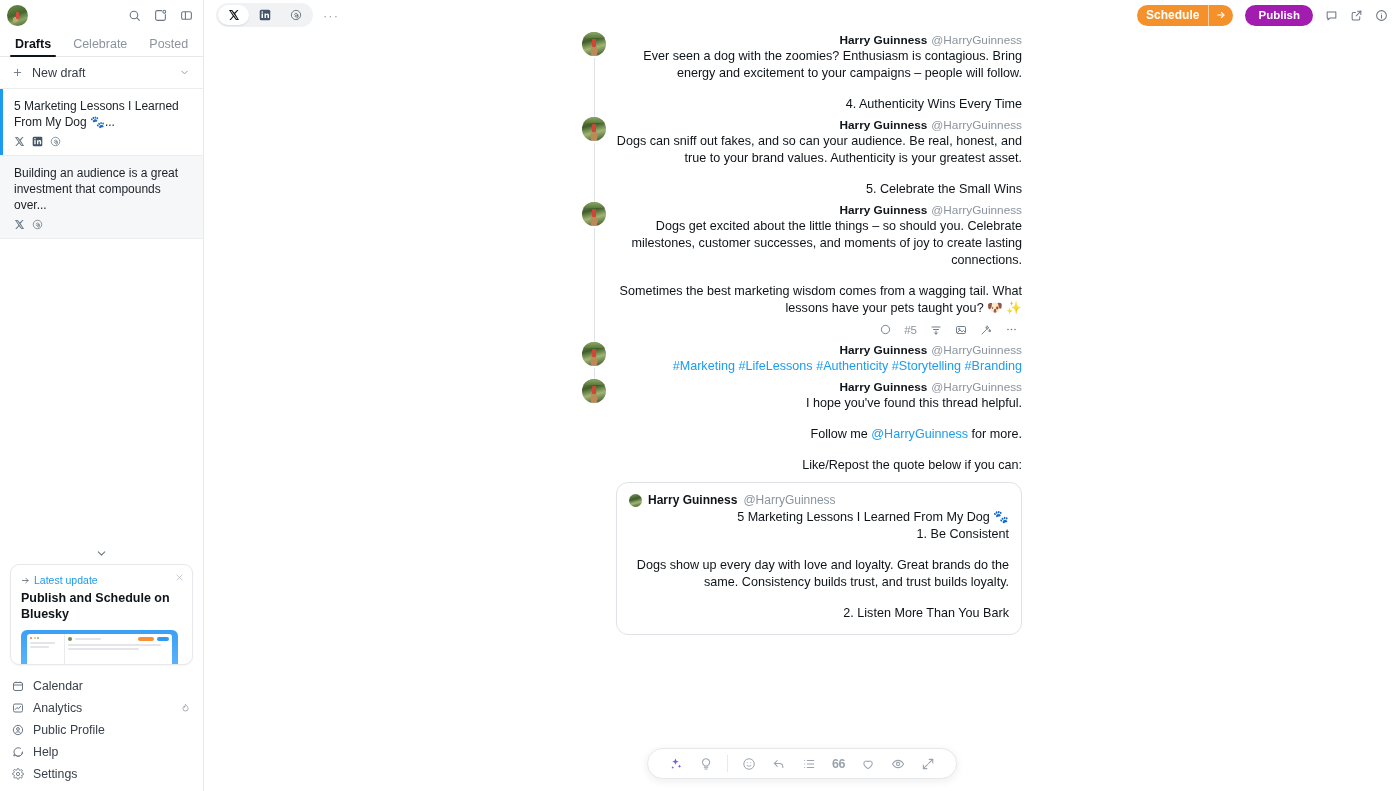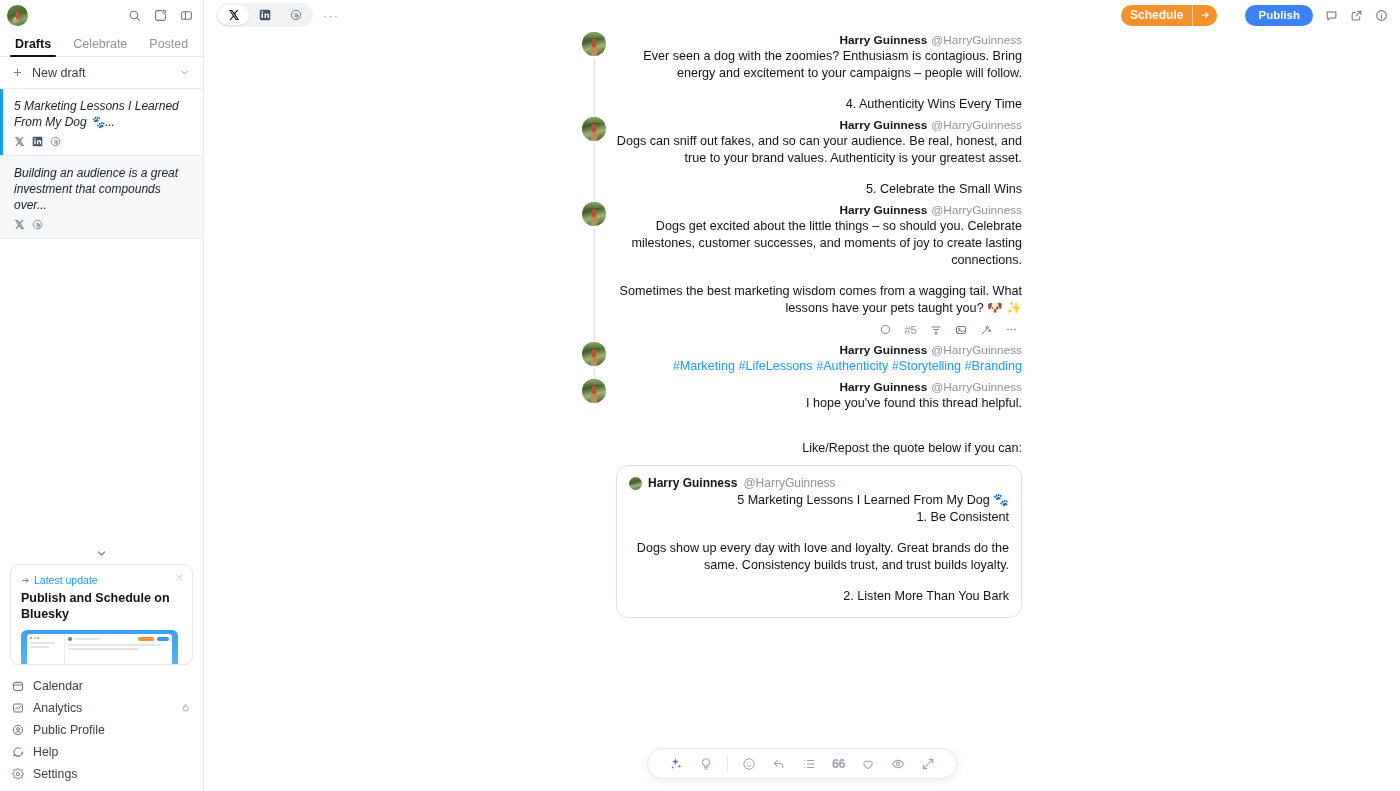--- a/index.html
+++ b/index.html
@@ -58,21 +58,21 @@
   .new-draft {
     height: 32px; display:flex; align-items:center; gap:9px;
     padding: 0 13px 0 12px; font-size: 12.5px; color: #333b44;
     border-bottom: 1px solid #ededef; cursor: pointer;
   }
   .new-draft .caret { margin-left: auto; color:#8b949e; }
 
   .draft-list { flex: 0 0 auto; }
   .draft {
     padding: 9px 14px 8px 14px; border-bottom: 1px solid #ededef;
-    cursor: pointer; position: relative; font-style: italic;
+    cursor: pointer; position: relative;
   }
   .draft.selected { background: #fff; }
   .draft.selected::before {
     content:""; position:absolute; left:0; top:0; bottom:0; width:3px; background:#1d9bf0;
   }
   .draft.alt { background: #f6f7f8; }
   .draft-text {
     font-size: 12px; line-height: 16px; color: #1a2027; margin-bottom: 6px;
   }
   .draft-platforms { display:flex; align-items:center; gap:7px; color:#8b949e; }
@@ -137,22 +137,22 @@
     height:21px; overflow:hidden; cursor:pointer;
   }
   .schedule-btn .lbl {
     color:#fff; font-size:12px; font-weight:700; padding:0 9px; display:flex; align-items:center;
   }
   .schedule-btn .arrow {
     border-left:1px solid rgba(255,255,255,0.55); padding:0 7px;
     display:flex; align-items:center; color:#fff;
   }
   .publish-btn {
-    background:#3b82f6; color:#fff; font-size:11.5px; font-weight:700;
-    border-radius:16px; height:21px; padding:0 13px; display:flex; align-items:center; cursor:pointer;margin-left:16px;
+    background:#a21caf; color:#fff; font-size:11.5px; font-weight:700;
+    border-radius:16px; height:21px; padding:0 13px; display:flex; align-items:center; cursor:pointer;
   }
   .header-icons { display:flex; align-items:center; gap:12px; }
 
   
   .thread-scroll {
     flex:1 1 auto; overflow:hidden; position:relative;text-align:right;
   }
   .thread {
     width: 440px; margin: 0 auto; position: relative; padding-top: 2px;
   }
@@ -580,20 +580,21 @@
         <div class="post">
           <div class="post-rail">
             <div class="av"></div>
           </div>
           <div class="post-body">
             <div class="p-name">
               <b>Harry Guinness</b><span>@HarryGuinness</span>
             </div>
             <div class="p-text">I hope you've found this thread helpful.</div>
             <div class="p-gap"></div>
+            <div class="p-text"><span>Follow me </span><span class="link">@HarryGuinness</span><span> for more.</span></div>
             <div class="p-gap"></div>
             <div class="p-text">Like/Repost the quote below if you can:</div>
 
             <div class="quote-card">
               <div class="q-head">
                 <div class="q-av"></div>
                 <span class="q-name">Harry Guinness</span>
                 <span class="q-handle">@HarryGuinness</span>
               </div>
               <div class="q-text">5 Marketing Lessons I Learned From My Dog 🐾</div>

